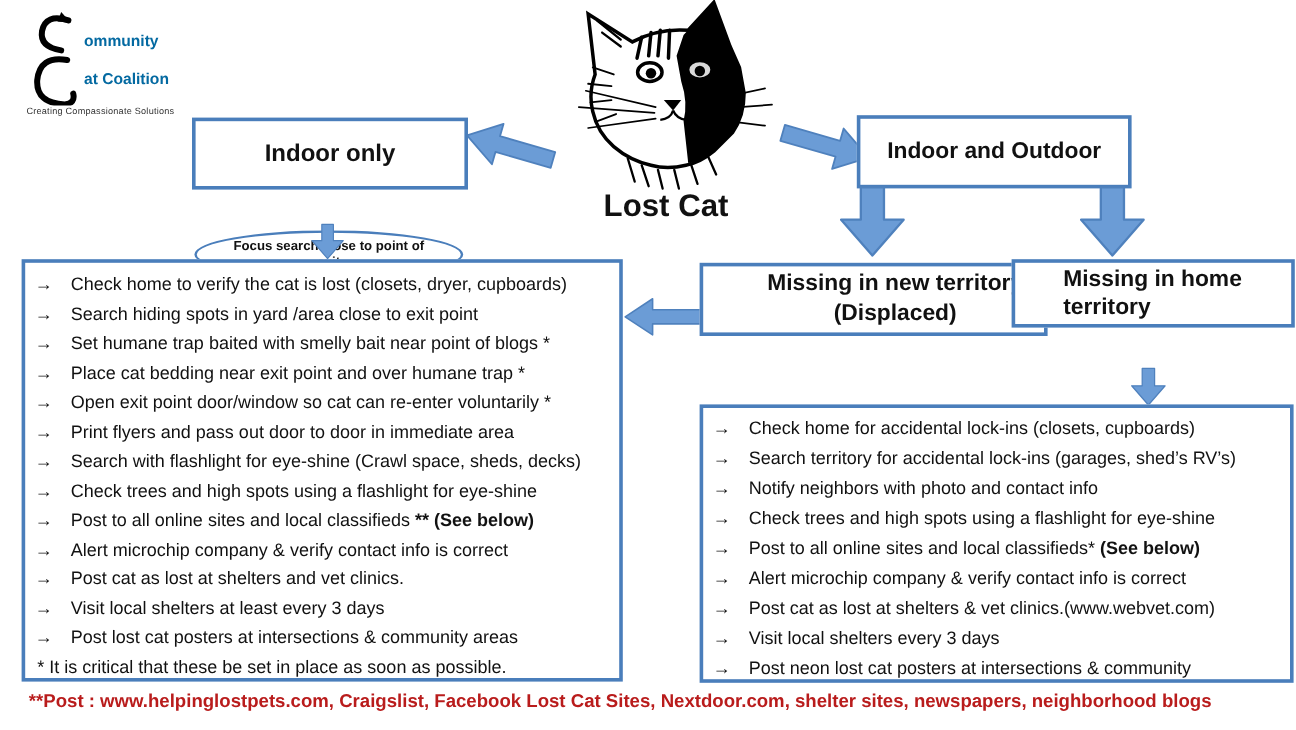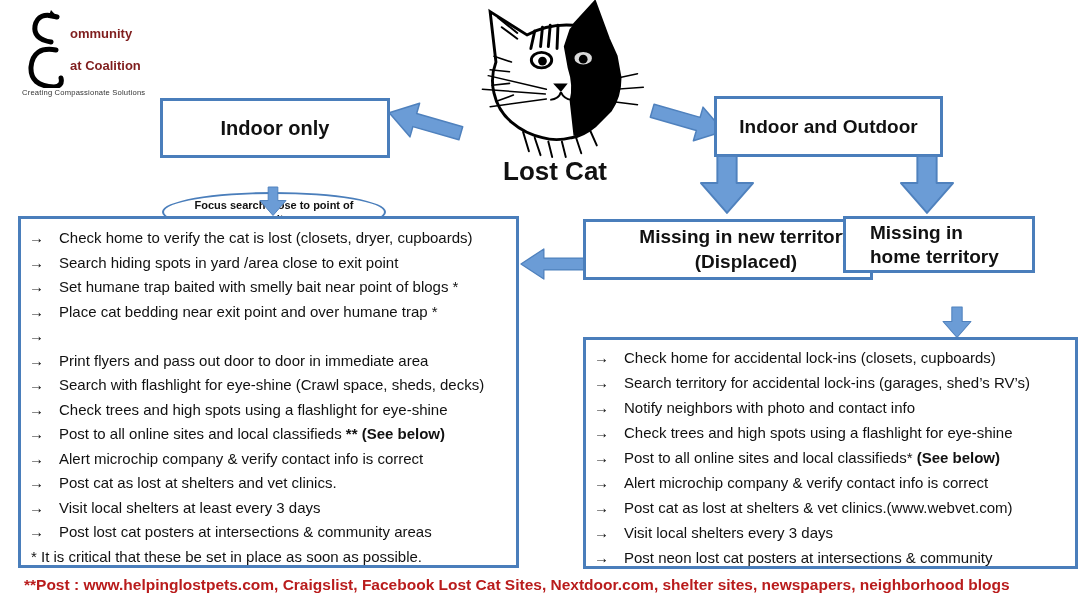--- a/index.html
+++ b/index.html
@@ -16,28 +16,28 @@
   #left-list .row{line-height:24.5px;}
   #right-list .row{line-height:25px;}
   .blt{flex:0 0 30px;width:30px;font-size:15px;}
   .txt b{font-weight:bold;}
   .foot{padding-left:10px;line-height:24.5px;}
   .arrow{position:absolute;}
   .arrow svg{display:block;width:100%;height:100%;overflow:visible;}
   .arrow polygon{fill:#6B9CD6;stroke:#4F81BD;stroke-width:2;stroke-linejoin:round;}
   #footer{position:absolute;left:24px;top:576px;width:1046px;font-weight:bold;font-size:15.5px;color:#b91c1c;}
   #logo{position:absolute;left:20px;top:6px;width:150px;height:102px;}
-  .logo-word{position:absolute;font-weight:bold;font-size:13px;color:#7f1d1d;}
+  .logo-word{position:absolute;font-weight:bold;font-size:13px;color:#0369a1;}
   .logo-tag{position:absolute;left:2px;top:82px;font-size:7.6px;color:#333;letter-spacing:.2px;}
   #lost-cat-caption{position:absolute;left:455px;top:156px;width:200px;text-align:center;
       font-weight:bold;font-size:26px;color:#111;}
   #node-indoor-only{left:160px;top:98px;width:224px;height:54px;font-size:20px;}
   #node-indoor-outdoor{left:714px;top:96px;width:223px;height:55px;font-size:19px;}
   #node-displaced{left:583px;top:219px;width:248px;height:55px;font-size:19px;line-height:1.3;flex-direction:column;padding-left:36px;}
-  #node-home{left:843px;top:216px;width:192px;height:57px;font-size:19px;line-height:1.25;padding:0 24px;box-sizing:border-box;}
+  #node-home{left:843px;top:216px;width:236px;height:57px;font-size:19px;line-height:1.25;padding:0 40px;box-sizing:border-box;}
   #callout-exit{left:162px;top:151px;width:224px;height:40px;}
   #callout-home{left:845px;top:272px;width:226px;height:43px;}
   #left-list{left:18px;top:216px;width:501px;height:352px;padding-top:7px;}
   #right-list{left:583px;top:337px;width:495px;height:232px;padding-top:5px;}
 </style>
 </head>
 <body>
 
 <div id="canvas">
 
@@ -165,20 +165,21 @@
     <div class="row">
         <span class="blt">→</span>
         <span class="txt"><span>Set humane trap baited with smelly bait near point of blogs *</span><b></b></span>
       </div>
     <div class="row">
         <span class="blt">→</span>
         <span class="txt"><span>Place cat bedding near exit point and over humane trap *</span><b></b></span>
       </div>
     <div class="row">
         <span class="blt">→</span>
+        <span class="txt"><span>Open exit point door/window so cat can re-enter  voluntarily *</span><b></b></span>
       </div>
     <div class="row">
         <span class="blt">→</span>
         <span class="txt"><span>Print flyers and pass out door to door in immediate area</span><b></b></span>
       </div>
     <div class="row">
         <span class="blt">→</span>
         <span class="txt"><span>Search with flashlight for eye-shine (Crawl space, sheds, decks)</span><b></b></span>
       </div>
     <div class="row">

